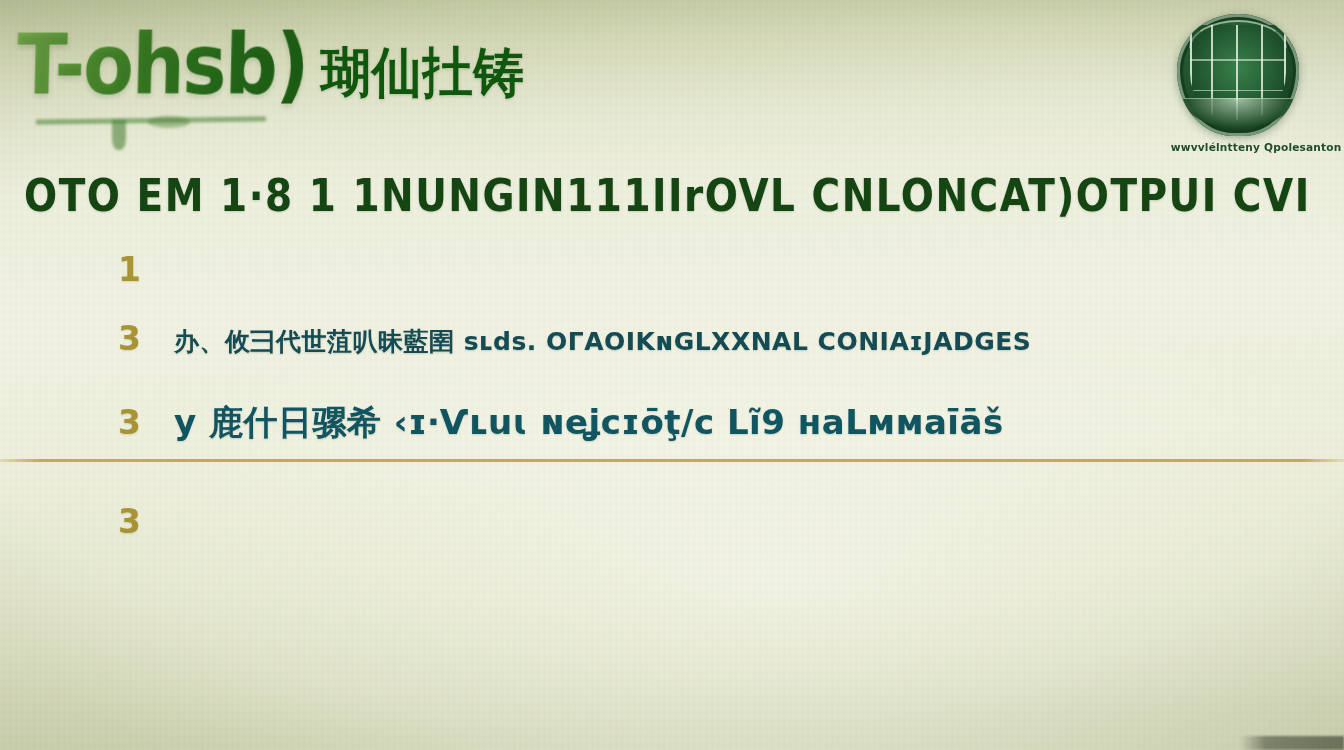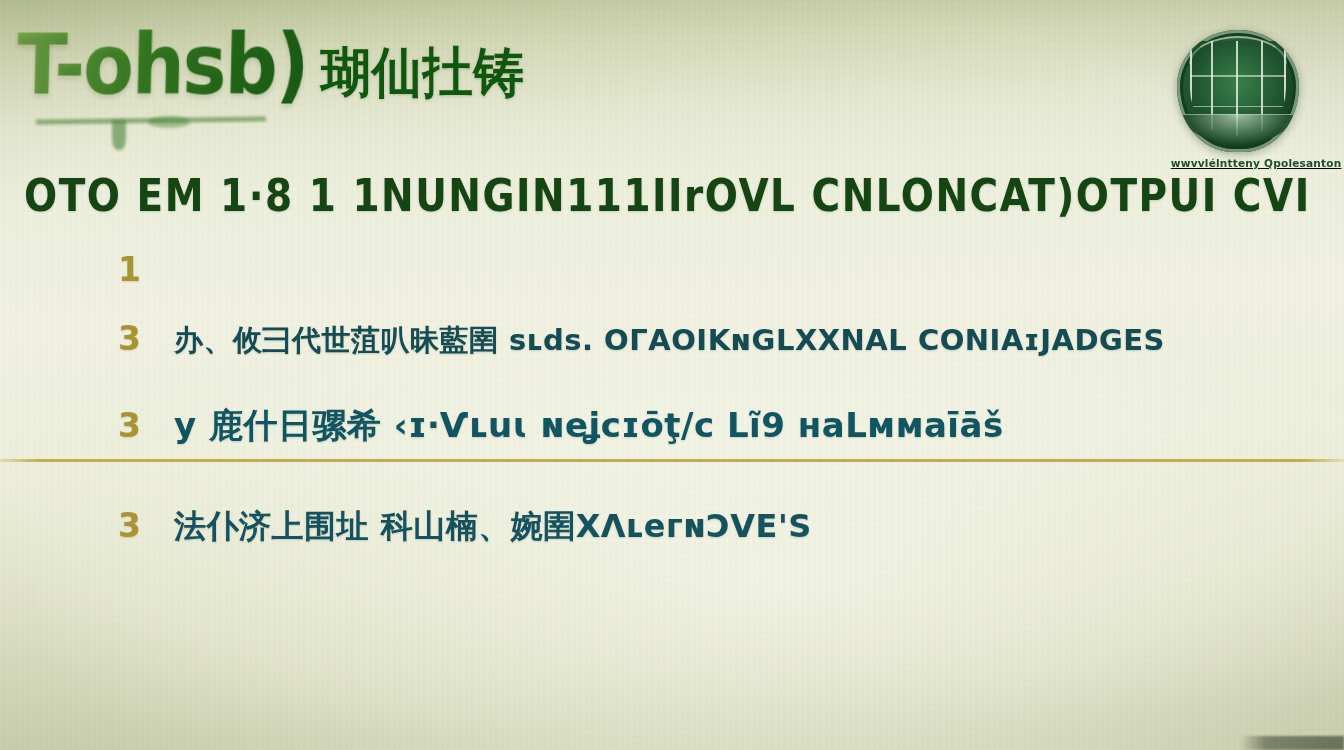--- a/index.html
+++ b/index.html
@@ -153,21 +153,21 @@
     text-shadow: 0 1px 2px rgba(120,105,40,0.2);
   }
   .row-text {
     font-family: "DejaVu Sans", sans-serif;
     font-size: 33px;
     font-weight: 600;
     letter-spacing: 0.5px;
     filter: blur(0.3px) contrast(1.08);
   }
   .row-1 .row-text { color: #5d8a4e; font-size: 31px; text-shadow: 0 1px 2px rgba(60,100,50,0.18); }
-  .row-2 .row-text { color: #1d4f56; font-size: 29px; text-shadow: 0 1px 2px rgba(20,60,65,0.18); }
+  .row-2 .row-text { color: #1d4f56; font-size: 25px; text-shadow: 0 1px 2px rgba(20,60,65,0.18); }
   .row-3 .row-text { color: #195862; font-size: 34px; text-shadow: 0 1px 2px rgba(20,60,65,0.18); }
   .row-4 .row-text { color: #1d5560; font-size: 32px; text-shadow: 0 1px 2px rgba(20,60,65,0.18); }
 
   .row-1 { margin-top: 0px;  }
   .row-2 { margin-top: 30px; }
   .row-3 { margin-top: 42px; }
   .row-4 { margin-top: 56px; }
 
   
   .divider {
@@ -184,26 +184,25 @@
       #c2ab52 65%,
       #bda64d 96%,
       rgba(180,160,70,0.2) 100%);
     filter: blur(0.4px);
   }
 
   
   .crest-wrap {
     position: absolute;
     right: 36px;
-    top: 30px;
+    top: 14px;
     width: 140px;
     z-index: 6;
     text-align: right;
     filter: blur(0.25px);
-    text-decoration: underline;
   }
   .crest {
     position: relative;
     width: 122px;
     height: 122px;
     margin: 0 auto;
     border-radius: 50% 50% 46% 46% / 46% 46% 54% 54%;
     background:
       radial-gradient(circle at 40% 30%, #2d6b3b 0%, #1d4d29 55%, #123219 100%);
     box-shadow:
@@ -300,21 +299,20 @@
       <div class="row-text" style="color: rgb(29, 79, 86);">办、攸彐代世菹叭昧藍圉  sʟds.  OΓAOIKɴGLXXNAL  CONIAɪJADGES</div>
     </div>
 
     <div class="row row-3">
       <div class="row-num" style="color: rgb(168, 148, 52);">3</div>
       <div class="row-text" style="color: rgb(25, 88, 98);">у 鹿什日骡希 ‹ɪ‧Ѵʟuɩ  ɴеʝcɪо̄ţ/c  Lĩ9 ʜaLᴍᴍaīāš</div>
     </div>
 
     <div class="row row-4">
       <div class="row-num" style="color: rgb(168, 148, 52);">3</div>
-      <div class="row-text" style="color: rgb(29, 85, 96);">法仆济上围址 科山楠、婉圉ΧΛʟeгɴƆVE'S</div>
     </div>
 
   </div>
 
   <div class="divider" style="background: linear-gradient(90deg, rgba(180, 160, 70, 0.25) 0%, rgb(194, 171, 82) 3%, rgb(194, 171, 82) 97%, rgba(180, 160, 70, 0.2) 100%);"></div>
 
   <div class="crest-wrap">
     <div class="crest">
       <div class="crest-inner"></div>
       <div class="crest-top-arc"></div>

